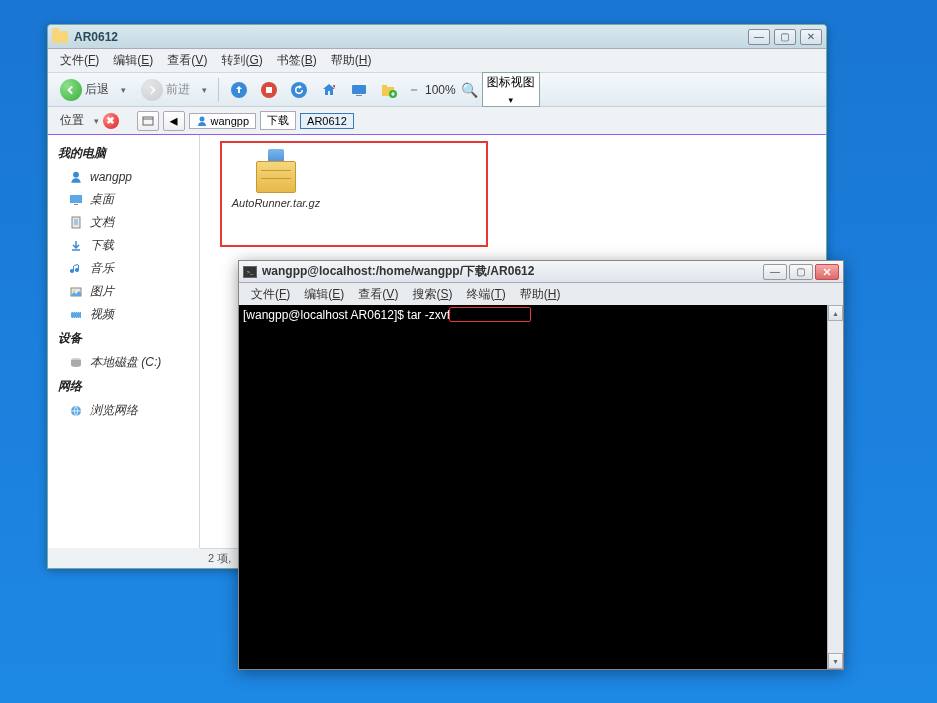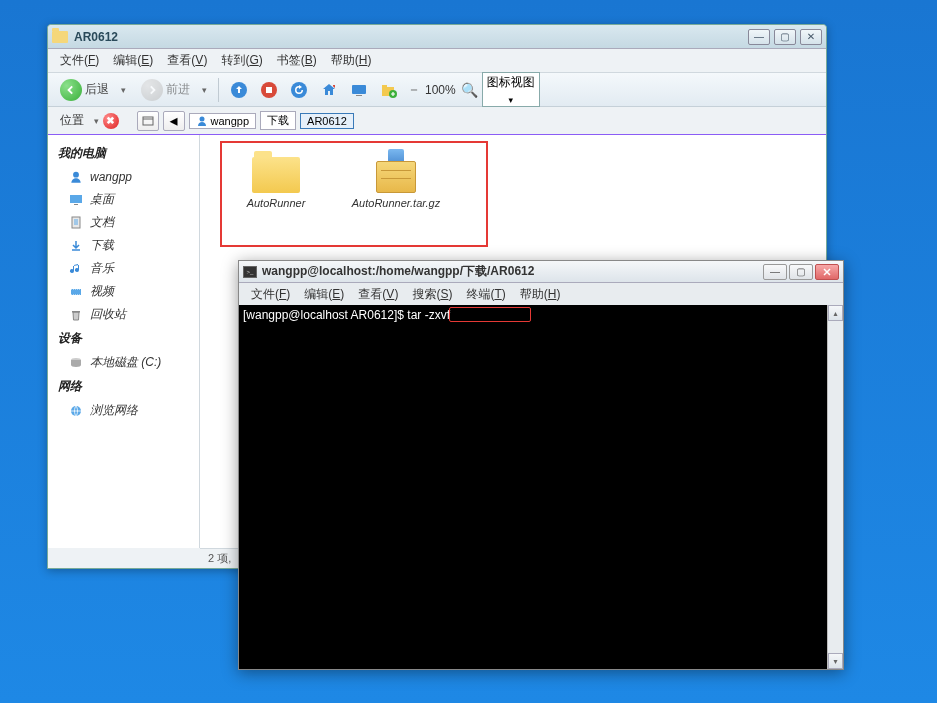--- a/index.html
+++ b/index.html
@@ -227,34 +227,35 @@
           <span class="sb-icon">
             <svg width="14" height="14" viewBox="0 0 14 14">
               <path d="M5 3v6a2 2 0 1 1-1-1.7V4l6-1v5a2 2 0 1 1-1-1.7V2z" fill="#3a8ad8"></path>
             </svg>
           </span>
           <span>音乐</span>
         </div>
       <div class="sb-item">
           <span class="sb-icon">
             <svg width="14" height="14" viewBox="0 0 14 14">
+              <rect x="2" y="3" width="10" height="8" fill="#e8e8e8" stroke="#888"></rect>
+              <circle cx="5" cy="6" r="1" fill="#f3c94f"></circle>
+              <path d="M2 10l3-3 2 2 3-3 2 2v3H2z" fill="#5aa8e8"></path>
+            </svg>
+          </span>
+          <span>图片</span>
+        </div>
+      <div class="sb-item">
+          <span class="sb-icon">
+            <svg width="14" height="14" viewBox="0 0 14 14">
               <rect x="2" y="4" width="10" height="6" fill="#5aa8e8"></rect>
               <path d="M2 4h10M2 10h10" stroke="#fff" stroke-dasharray="1 1"></path>
             </svg>
           </span>
           <span>视频</span>
-        </div>
-      <div class="sb-item">
-          <span class="sb-icon">
-            <svg width="14" height="14" viewBox="0 0 14 14">
-              <path d="M4 4h6l-.5 8h-5z" fill="#ccc" stroke="#888"></path>
-              <rect x="3" y="3" width="8" height="1.5" fill="#888"></rect>
-            </svg>
-          </span>
-          <span>回收站</span>
         </div>
       <div class="sb-header">设备</div>
       <div class="sb-item">
           <span class="sb-icon">
             <svg width="14" height="14" viewBox="0 0 14 14">
               <ellipse cx="7" cy="4" rx="5" ry="2" fill="#ccc"></ellipse>
               <path d="M2 4v5c0 1 2 2 5 2s5-1 5-2V4" fill="#aaa"></path>
             </svg>
           </span>
           <span>本地磁盘 (C:)</span>
@@ -266,24 +267,20 @@
               <circle cx="7" cy="7" r="5" fill="#5aa8e8"></circle>
               <path d="M2 7h10M7 2c2 2 2 8 0 10M7 2c-2 2-2 8 0 10" stroke="#fff" stroke-width=".8" fill="none"></path>
             </svg>
           </span>
           <span>浏览网络</span>
         </div>
     </div>
     <div class="content">
       <div class="highlight-box"></div>
       <div class="file-grid">
-        <div class="file-item">
-          <div class="folder-icon-lg"></div>
-          <div class="file-label">AutoRunner</div>
-        </div>
         <div class="file-item">
           <div class="archive-icon">
             <div class="archive-clamp"></div>
             <div class="archive-cabinet"></div>
           </div>
           <div class="file-label">AutoRunner.tar.gz</div>
         </div>
       </div>
     </div>
   </div>

